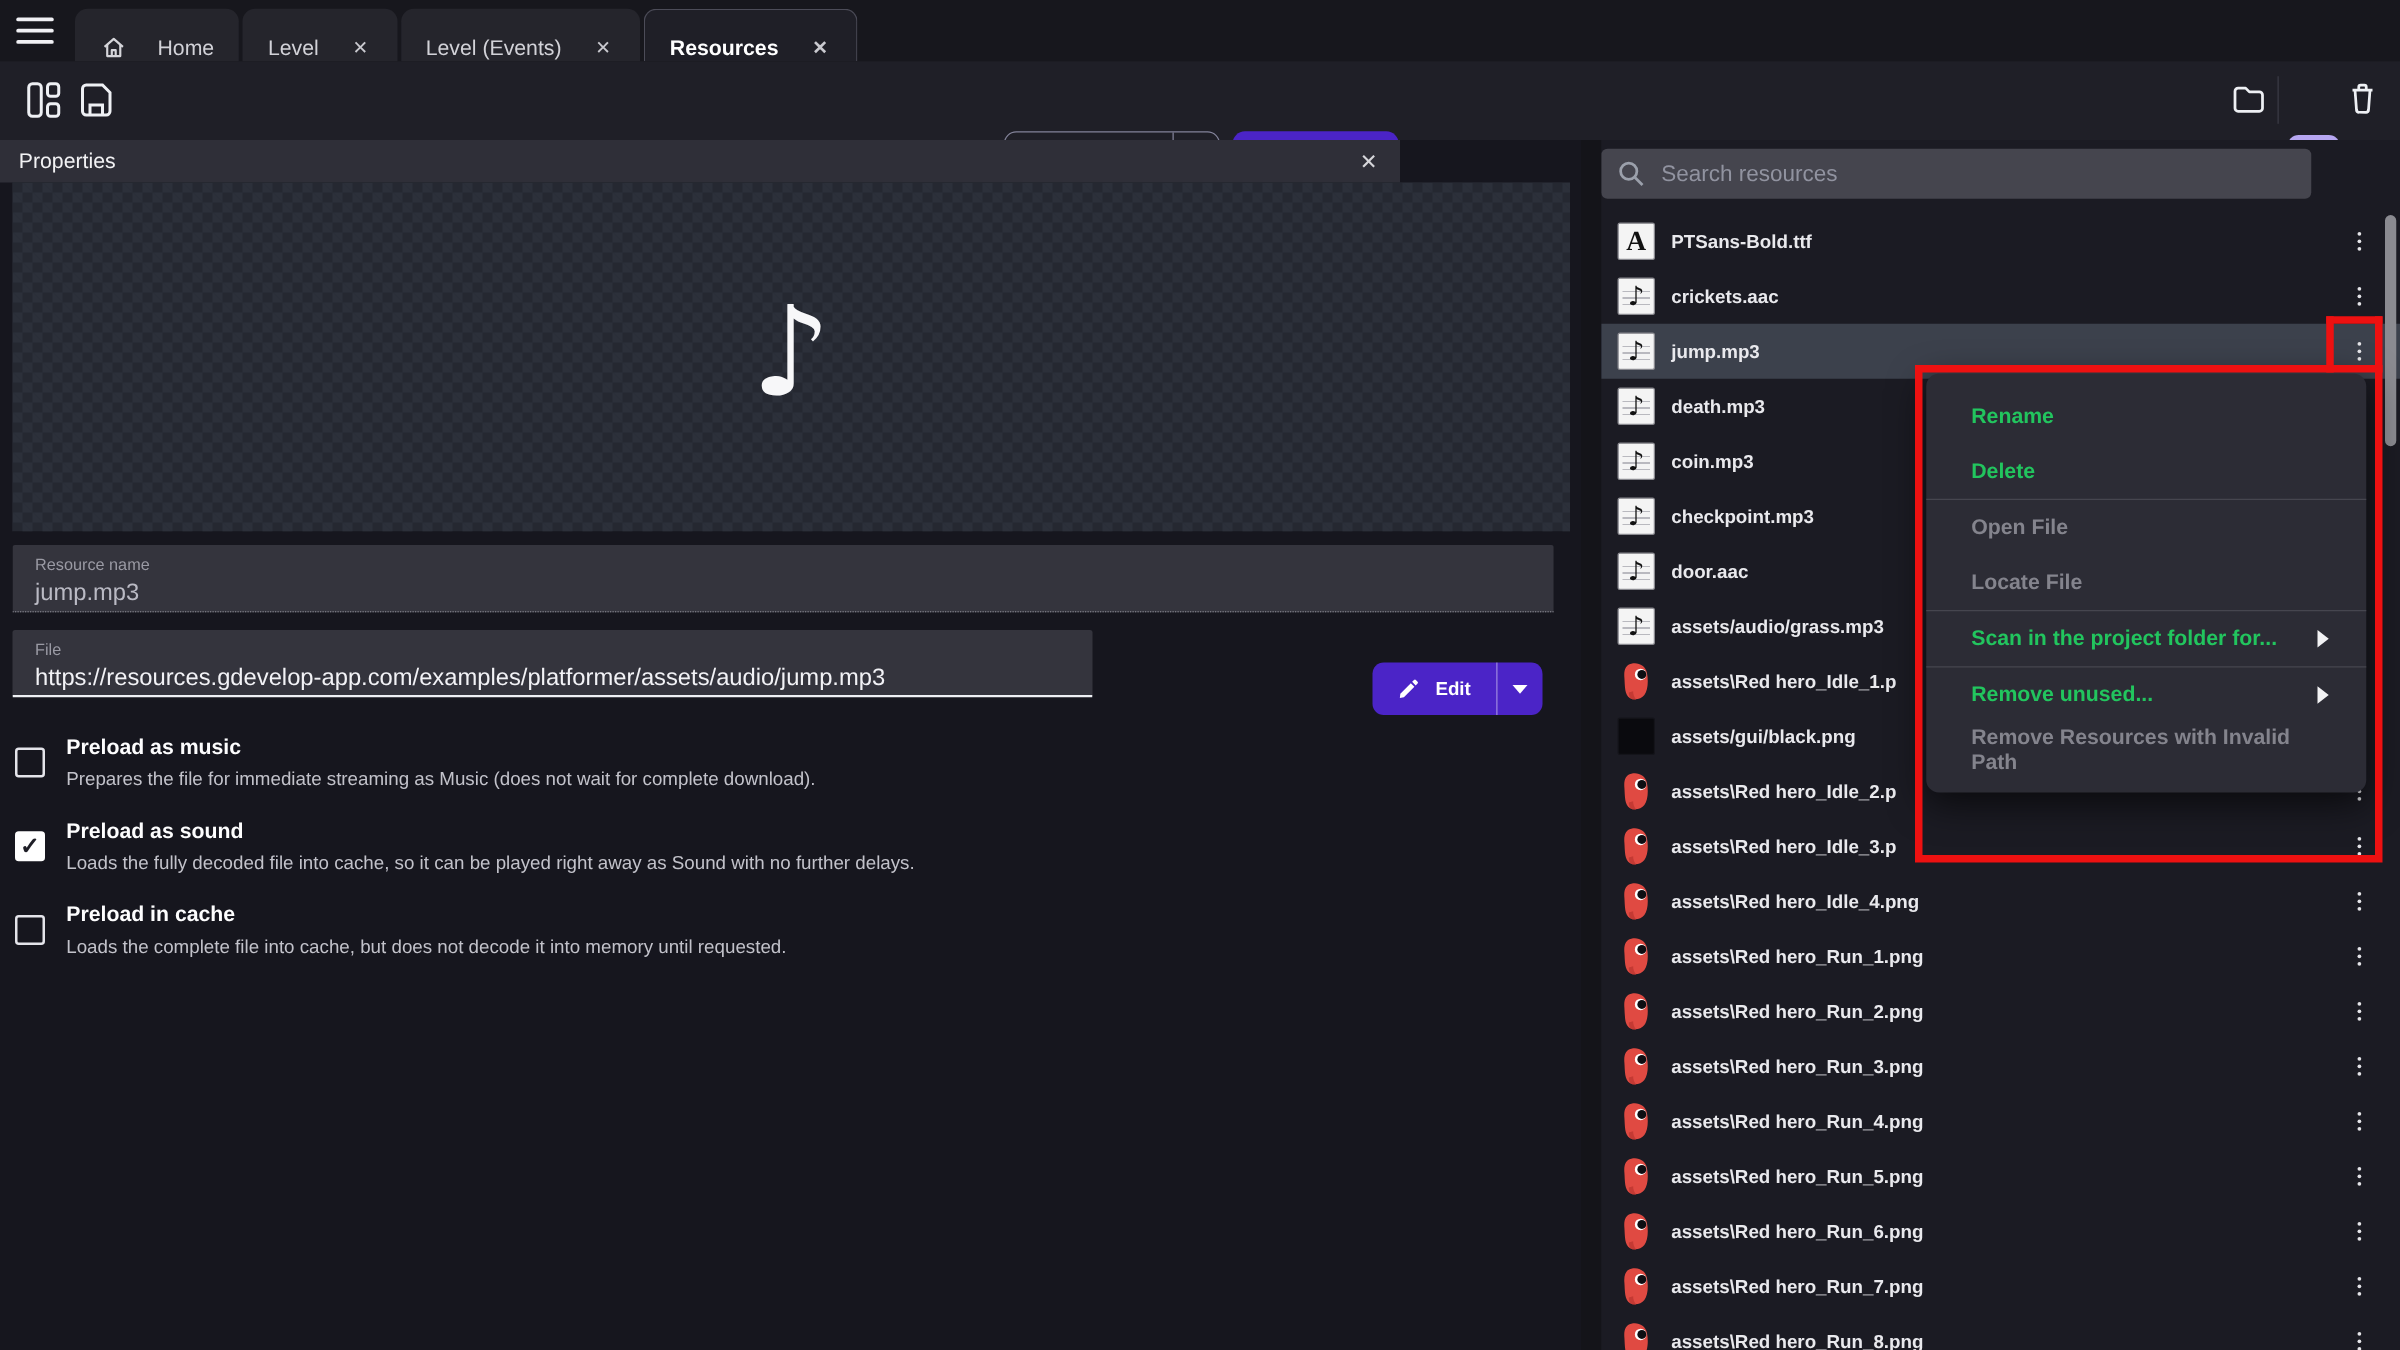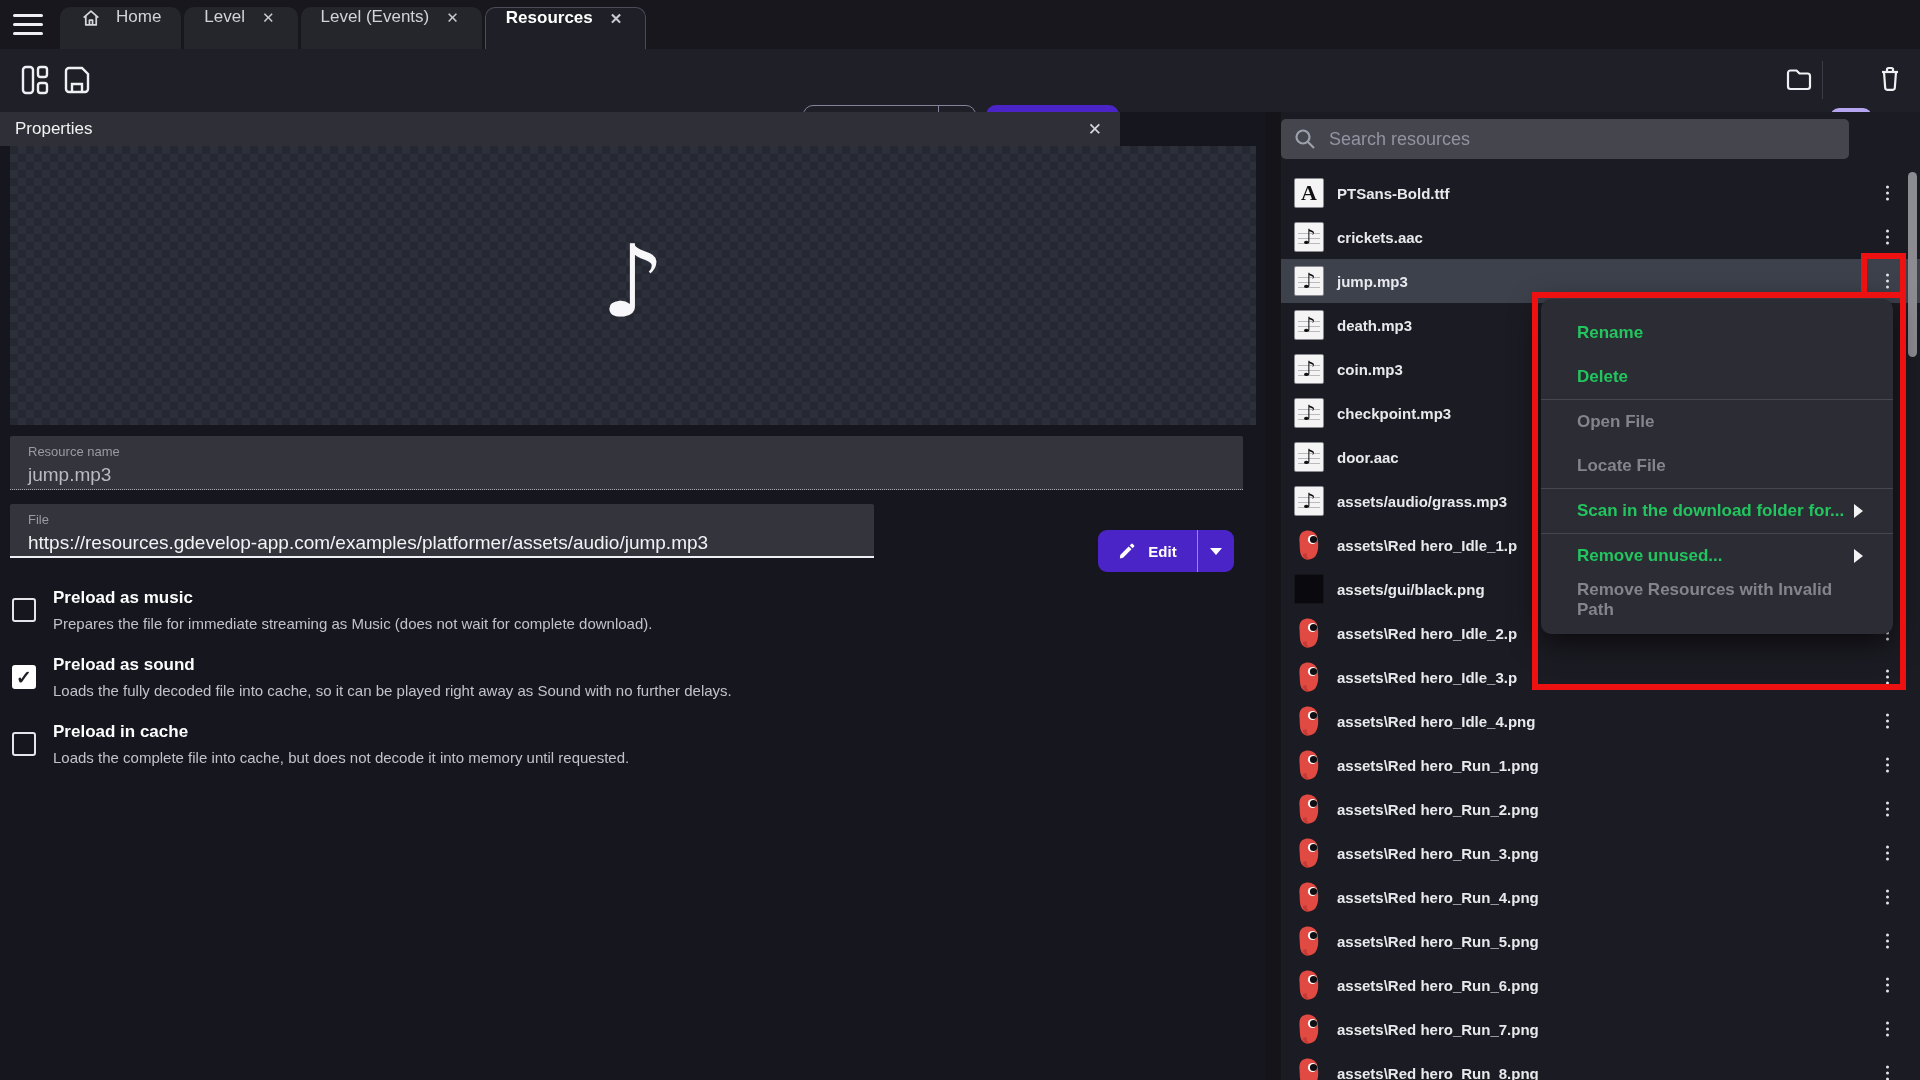--- a/index.html
+++ b/index.html
@@ -4,21 +4,21 @@
 <style>
   * { margin:0; padding:0; box-sizing:border-box; }
   html,body { width:1920px; height:1080px; overflow:hidden; }
   body { background:#141419; font-family:"Liberation Sans", sans-serif; color:#e8e8ec; position:relative; }
 
   
   .tabbar { position:absolute; left:0; top:0; width:1920px; height:49px; background:#17171d; display:flex; align-items:flex-end; }
   .hamburger { position:absolute; left:12px; top:11px; width:32px; height:27px; display:flex; flex-direction:column; justify-content:space-between; padding:3px 1px; cursor:pointer; }
   .hamburger span { display:block; height:3px; border-radius:2px; background:#f0f0f4; }
   .tabs { display:flex; margin-left:60px; height:42px; }
-  .tab { display:flex; align-items:flex-start; gap:14px; padding:0 20px; margin-right:3px; height:42px; background:#25252c; border-radius:10px 10px 0 0; color:#d2d2d8; font-size:17px; cursor:pointer; }
+  .tab { display:flex; align-items:flex-end; gap:24px; padding:0 20px; margin-right:3px; height:42px; background:#25252c; border-radius:10px 10px 0 0; color:#d2d2d8; font-size:17px; cursor:pointer; }
   .tab.active { background:#1f1f27; color:#ffffff; font-weight:bold; border:1px solid #4c4c58; border-bottom:none; }
   .tab .tab-close { font-size:15px; color:#cicic8; color:#c9c9cf; padding:2px 3px; }
   .tab .tab-icon svg { display:block; }
 
   
   .toolbar { position:absolute; left:0; top:49px; width:1920px; height:63px; background:#1f1f27; }
   .tool-icon { position:absolute; cursor:pointer; }
   .toolbar .vdiv { position:absolute; top:12px; width:1px; height:38px; background:#3b3b46; }
   .btn-preview { position:absolute; left:803px; top:56px; width:173px; height:43px; border:1px solid #83839a; border-radius:10px; display:flex; align-items:center; background:transparent; color:#fff; cursor:pointer; }
   .btn-preview .main { display:flex; align-items:center; gap:14px; padding:0 16px 0 18px; flex:1; }
@@ -573,21 +573,21 @@
     </div>
     <div class="ctx-divider"></div>
     <div class="ctx-item disabled">
       <span>Open File</span>
     </div>
     <div class="ctx-item disabled">
       <span>Locate File</span>
     </div>
     <div class="ctx-divider"></div>
     <div class="ctx-item">
-      <span>Scan in the download folder for...</span>
+      <span>Scan in the project folder for...</span>
       <span class="sub-arrow"></span>
     </div>
     <div class="ctx-divider"></div>
     <div class="ctx-item">
       <span>Remove unused...</span>
       <span class="sub-arrow"></span>
     </div>
     <div class="ctx-item disabled">
       <span>Remove Resources with Invalid Path</span>
     </div>

